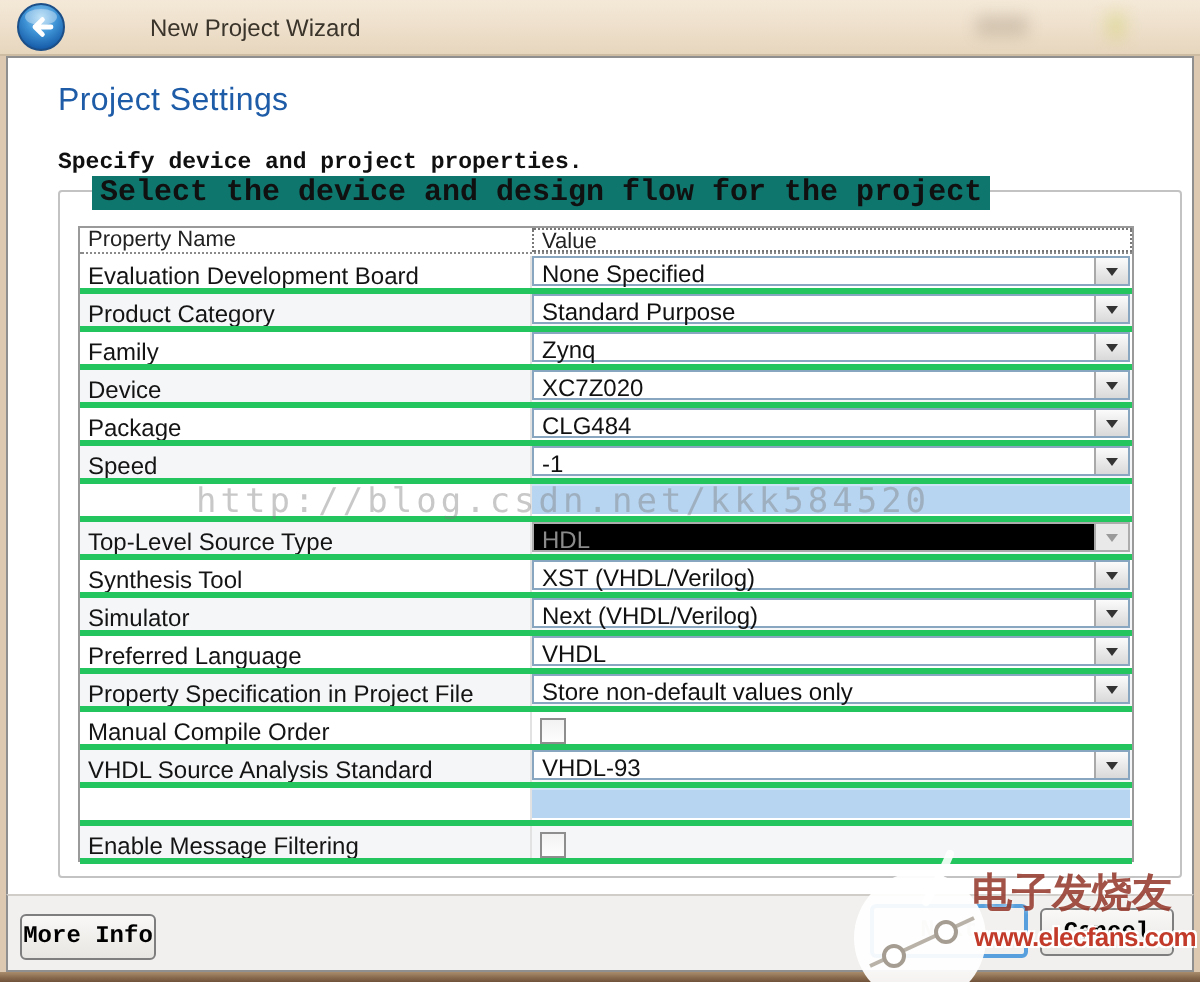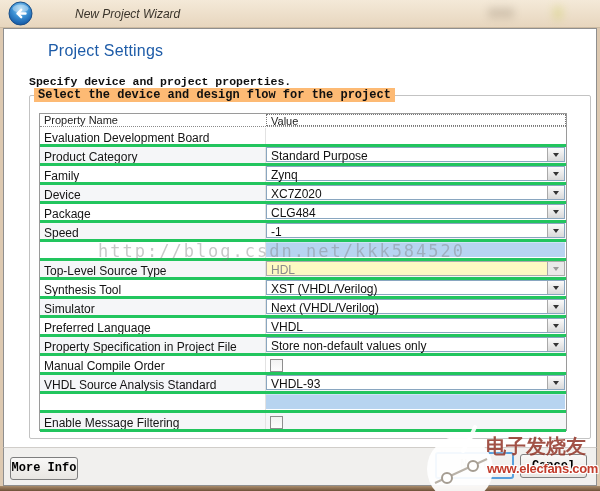--- a/index.html
+++ b/index.html
@@ -4,39 +4,39 @@
 <style>
   * { margin:0; padding:0; box-sizing:border-box; }
   html,body { width:600px; height:491px; overflow:hidden; }
   body { font-family:"Liberation Sans", sans-serif; }
 
   .window { position:relative; width:600px; height:491px; background:#ddc9b1;
             outline:1px solid #a8релов; overflow:hidden; }
 
   
   .titlebar { position:absolute; left:0; top:0; width:600px; height:28px;
-              background:linear-gradient(#f4e9d8,#e7d6be); border-bottom:1px solid #cdbba2;font-style:italic; }
+              background:linear-gradient(#f4e9d8,#e7d6be); border-bottom:1px solid #cdbba2; }
   .tb-smudge1 { position:absolute; left:488px; top:8px; width:26px; height:10px;
                 background:#6b5b46; opacity:.22; filter:blur(4px); }
   .tb-smudge2 { position:absolute; left:553px; top:6px; width:10px; height:14px;
                 background:#c8cc4e; opacity:.30; filter:blur(4px); }
   .back-btn { position:absolute; left:8px; top:1px; width:25px; height:25px; cursor:pointer; }
   .win-title { position:absolute; left:75px; top:7px; font-size:12px; color:#3a342b; }
 
   
   .content { position:absolute; left:3px; top:28px; width:594px; height:419px;
              background:#fff; border:1px solid #8f8f8f; border-bottom:none; }
   .heading { position:absolute; left:25px; top:13px; font-size:16px; font-weight:400;
-             color:#1e5ca8; letter-spacing:.2px;margin-left:19px; }
+             color:#1e5ca8; letter-spacing:.2px; }
   .subtitle { position:absolute; left:25px; top:46px; font-family:"Liberation Mono", monospace;
               font-weight:bold; font-size:11.5px; color:#101010; }
   .groupbox { position:absolute; left:25px; top:66px; width:562px; height:344px;
               border:1px solid #c3c3c3; border-radius:2px; }
-  .legend { position:absolute; left:4px; top:-8px; background:#fdba74; padding:0 4px;
-            font-family:"Liberation Mono", monospace; font-weight:bold; font-size:12px; color:#101010; }
+  .legend { position:absolute; left:16px; top:-8px; background:#0f766e; padding:0 4px;
+            font-family:"Liberation Mono", monospace; font-weight:bold; font-size:15px; color:#101010; }
 
   
   .ptable { position:absolute; left:9px; top:17px; width:528px; height:318px;
             border:1px solid #9a9a9a; background:#fff; }
   .thead { position:absolute; left:0; top:0; width:100%; height:13px; display:flex;
            border-bottom:1px dotted #8a8a8a; font-size:11px; color:#222; }
   .th-prop { width:226px; padding-left:4px; line-height:13px; }
   .th-val  { flex:1; padding-left:4px; line-height:12px; border:1px dotted #777; }
   .tbody { position:absolute; left:0; top:14px; width:100%; bottom:0; }
   .row { position:relative; height:19px; border-bottom:3px solid #22c55e; background:#fff; }
@@ -45,21 +45,21 @@
                 padding:3px 0 0 4px; font-size:12px; color:#141414;
                 white-space:nowrap; overflow:hidden; border-right:1px solid #e2e2e2; }
   .cell-value { position:absolute; left:226px; right:0; top:0; bottom:0; }
   .combo { position:absolute; left:0; right:1px; top:0; bottom:1px; background:#fff;
            border:1px solid #89a6c0; font-size:12px; color:#111; cursor:pointer; }
   .combo-text { position:absolute; left:4px; top:1px; line-height:15px; white-space:nowrap; }
   .combo-arrow { position:absolute; right:0; top:0; bottom:0; width:17px;
                  background:linear-gradient(#fbfbfb,#d9d9d9); border-left:1px solid #a9a9a9;
                  display:flex; align-items:center; justify-content:center; }
   .tri { width:0; height:0; border:3.5px solid transparent; border-top:4.5px solid #333; margin-top:4px; }
-  .combo.disabled { background:#fef9c3; border-color:#acacac; }
+  .combo.disabled { background:#000000; border-color:#acacac; }
   .combo.disabled .combo-text { color:#8b8b8b; }
   .combo.disabled .combo-arrow { background:#e9e9e9; }
   .combo.disabled .tri { border-top-color:#9a9a9a; }
   .checkbox { position:absolute; left:4px; top:3px; width:13px; height:13px;
               border:1px solid #8e8e8e; background:linear-gradient(#f2f2f2,#fdfdfd); cursor:pointer; }
   .hl { position:absolute; left:0; right:1px; top:0; bottom:1px;
         background:#b7d4f0; border-top:1px solid #cfe3f6; }
 
   
   .footer { position:absolute; left:3px; top:447px; width:594px; height:39px;
@@ -121,20 +121,28 @@
       <span class="legend">Select the device and design flow for the project</span>
 
       <div class="ptable">
         <div class="thead">
           <div class="th-prop">Property Name</div>
           <div class="th-val">Value</div>
         </div>
         <div class="tbody">
             <div class="row">
               <div class="cell-label">Evaluation Development Board</div>
+              <div class="cell-value">
+                <div class="combo">
+                  <span class="combo-text">None Specified</span>
+                  <div class="combo-arrow">
+                    <div class="tri"></div>
+                  </div>
+                </div>
+              </div>
             </div>
             <div class="row alt">
               <div class="cell-label">Product Category</div>
               <div class="cell-value">
                 <div class="combo">
                   <span class="combo-text">Standard Purpose</span>
                   <div class="combo-arrow">
                     <div class="tri"></div>
                   </div>
                 </div>

